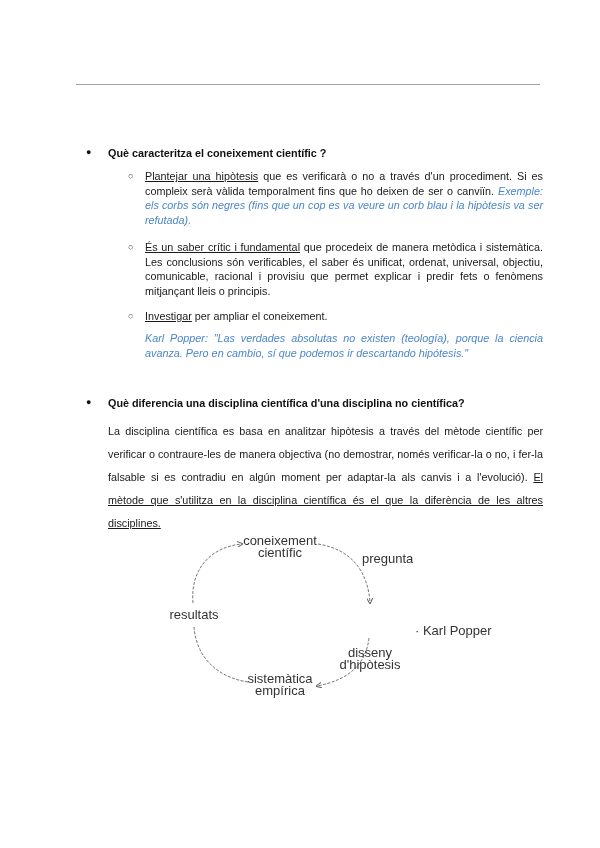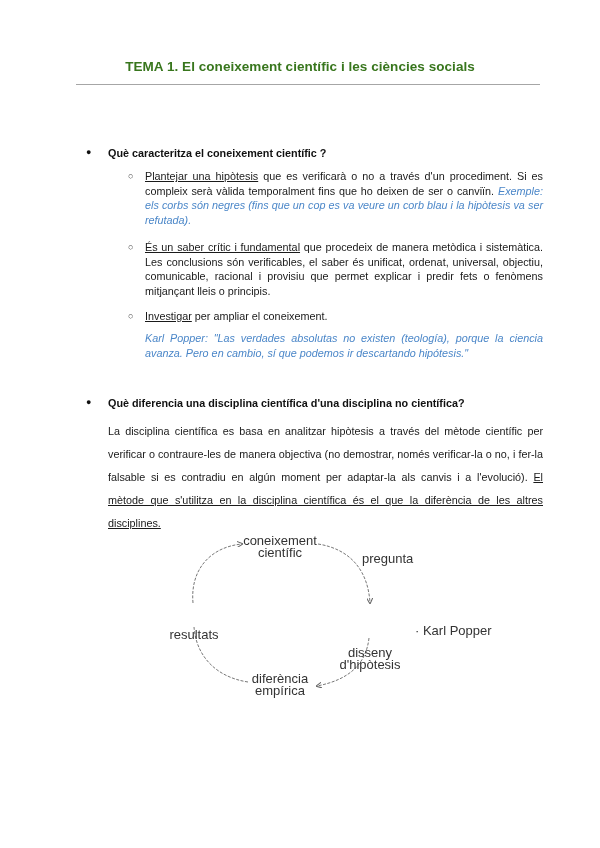--- a/index.html
+++ b/index.html
@@ -39,21 +39,20 @@
   .para2 { position: absolute; left: 108px; top: 504px; font-size: 10.8px; color: #1a1a1a; }
 
   .diagram { position: absolute; left: 150px; top: 525px; width: 320px; height: 180px; }
   .dlabel { position: absolute; font-size: 13px; color: #333; text-align: center; line-height: 11.5px; }
 </style>
 </head>
 <body>
 
 <div class="page">
 
-  <div class="title">TEMA 1. El coneixement científic i les ciències socials</div>
   <div class="divider"></div>
 
 
   <div class="bullet b1">
     <span class="dot">●</span>
     <span>Què caracteritza el coneixement científic ?</span>
   </div>
 
   <div class="sub s1">
     <span class="circ">○</span>
@@ -103,21 +102,21 @@
       <div>coneixement</div>
       <div>científic</div>
     </div>
     <div class="dlabel" style="left:212px;top:28px;">pregunta</div>
     <div class="dlabel" style="left:180px;top:83px;width:80px;margin-top:39px;">
       <div>disseny</div>
       <div>d'hipòtesis</div>
     </div>
     <div class="dlabel" style="left:265px;top:100px;white-space:nowrap;">· Karl Popper</div>
     <div class="dlabel" style="left:90px;top:148px;width:80px;">
-      <div>diferència</div>
+      <div>sistemàtica</div>
       <div>empírica</div>
     </div>
-    <div class="dlabel" style="left:14px;top:104px;width:60px;">
+    <div class="dlabel" style="left:14px;top:84px;width:60px;">
       <div>resultats</div>
     </div>
   </div>
 
 </div>
 
 </body></html>

